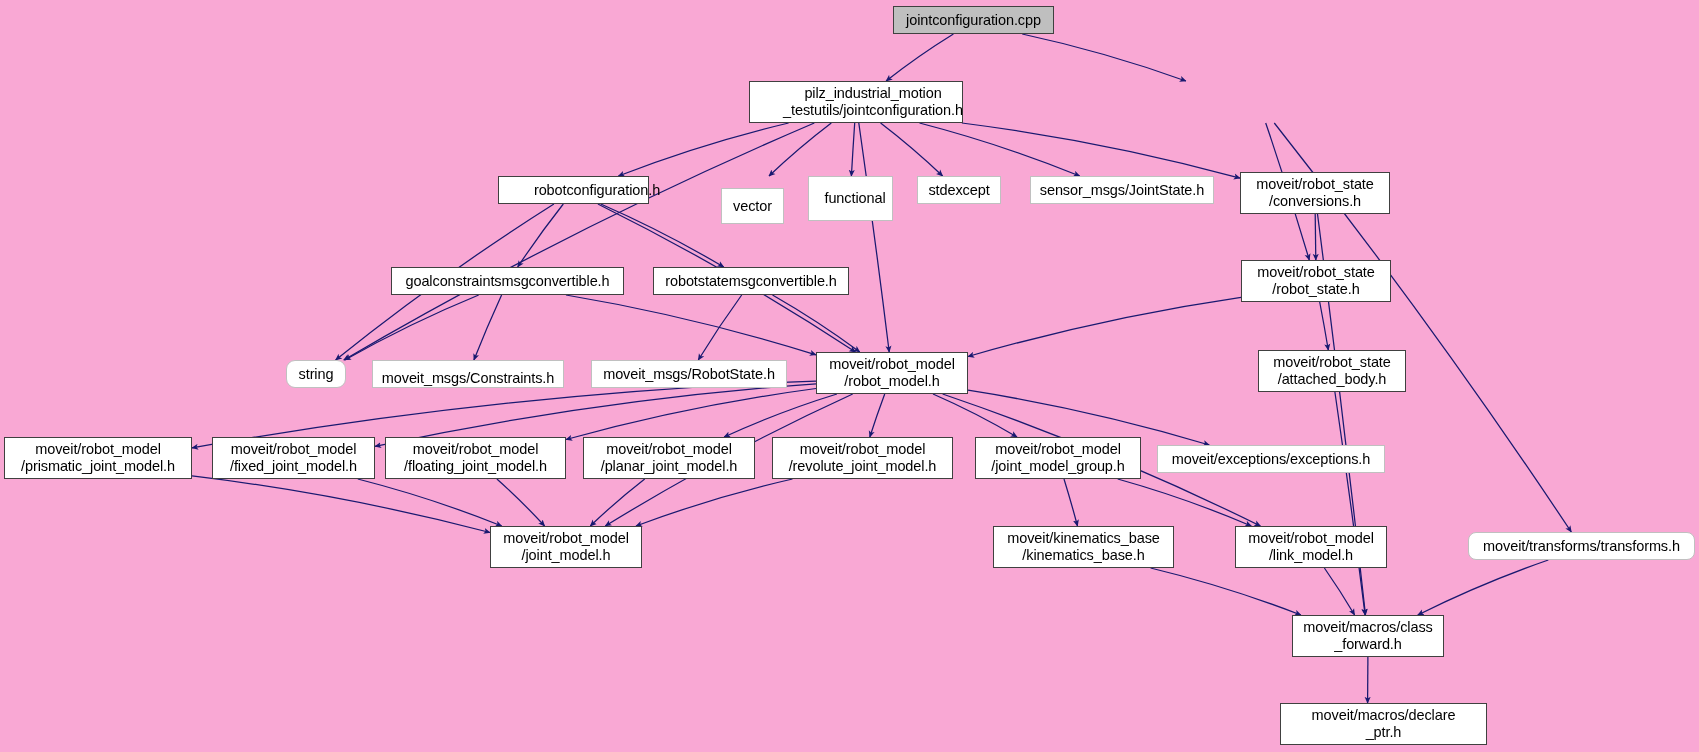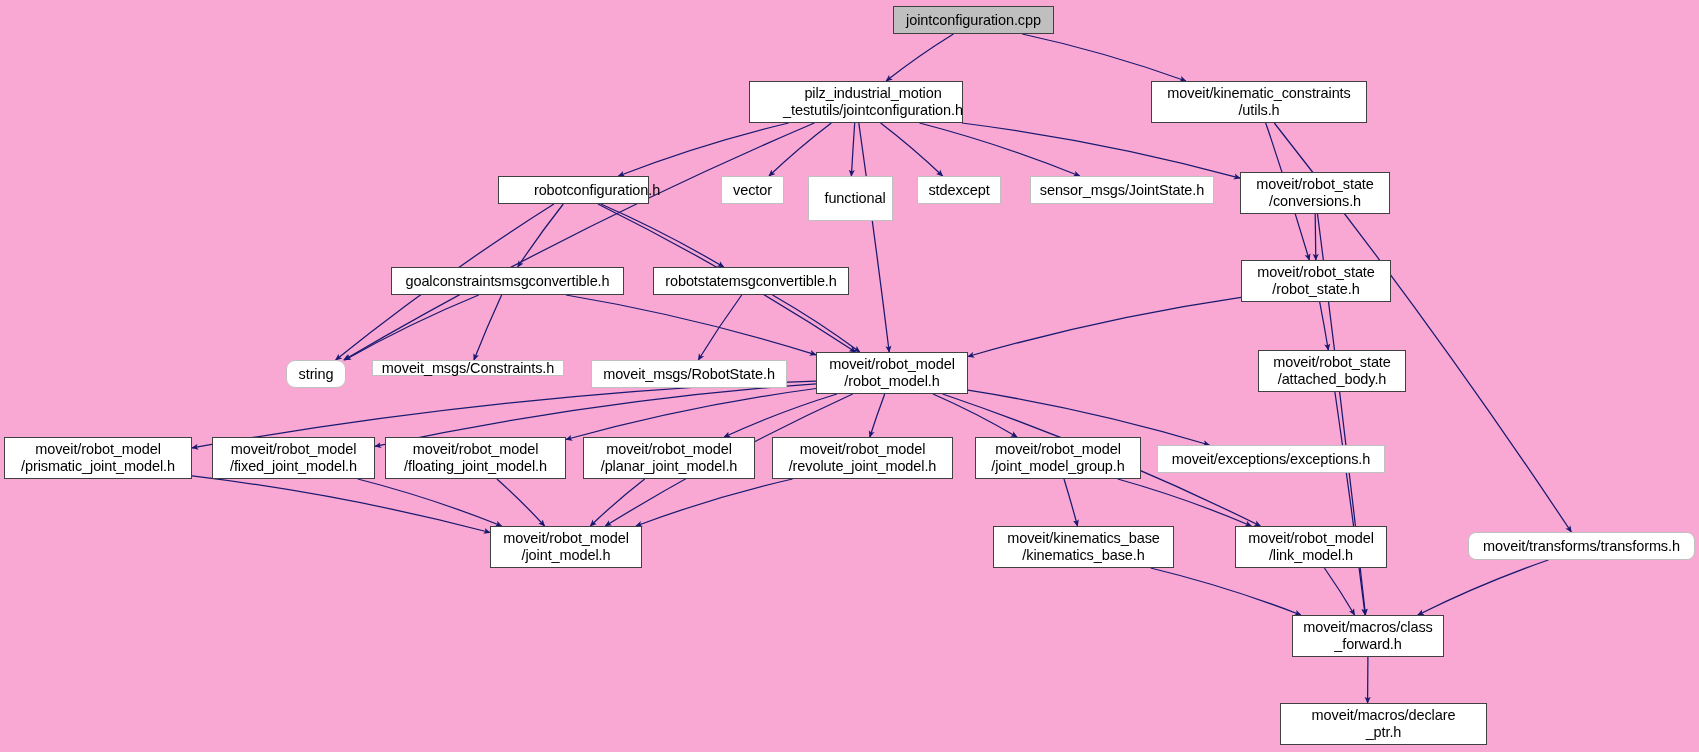--- a/index.html
+++ b/index.html
@@ -112,35 +112,33 @@
       <path d="M 1117.7 479.0 Q 1186.1 498.1 1251.3 526.0" fill="none" stroke="#191970" stroke-width="1.25" marker-end="url(#arrowhead)"></path>
       <path d="M 1150.6 568.0 Q 1227.3 586.5 1300.9 615.0" fill="none" stroke="#191970" stroke-width="1.25" marker-end="url(#arrowhead)"></path>
       <path d="M 1324.4 568.0 Q 1340.4 590.9 1354.6 615.0" fill="none" stroke="#191970" stroke-width="1.25" marker-end="url(#arrowhead)"></path>
       <path d="M 1334.9 392.0 Q 1351.1 503.4 1365.1 615.0" fill="none" stroke="#191970" stroke-width="1.25" marker-end="url(#arrowhead)"></path>
       <path d="M 1548.3 560.0 Q 1481.3 583.3 1417.8 615.0" fill="none" stroke="#191970" stroke-width="1.25" marker-end="url(#arrowhead)"></path>
       <path d="M 1367.9 657.0 Q 1367.7 680.0 1367.6 703.0" fill="none" stroke="#191970" stroke-width="1.25" marker-end="url(#arrowhead)"></path>
     </svg>
 <div class="node root" style="left: 893px; top: 6px; width: 161px; height: 28px;"><span class="lbl">jointconfiguration.cpp</span></div>
     <div class="node doc" style="left: 749px; top: 81px; width: 214px; height: 42px; padding-left: 34px;"><span class="lbl">pilz_industrial_motion
 _testutils/jointconfiguration.h</span></div>
-    <div class="node doc" style="left: 1151px; top: 81px; width: 216px; height: 42px;"><span class="lbl">moveit/kinematic_constraints
-/utils.h</span></div>
     <div class="node doc" style="left: 498px; top: 176px; width: 151px; height: 28px; padding-left: 47px;"><span class="lbl">robotconfiguration.h</span></div>
-    <div class="node ext" style="left: 721px; top: 176px; width: 63px; height: 28px;"><span class="lbl">vector</span></div>
+    <div class="node ext" style="left: 721px; top: 188px; width: 63px; height: 36px;"><span class="lbl">vector</span></div>
     <div class="node ext" style="left: 808px; top: 176px; width: 85px; height: 45px; padding-left: 9px;"><span class="lbl">functional</span></div>
     <div class="node ext" style="left: 917px; top: 176px; width: 84px; height: 28px;"><span class="lbl">stdexcept</span></div>
     <div class="node ext" style="left: 1030px; top: 176px; width: 184px; height: 28px;"><span class="lbl">sensor_msgs/JointState.h</span></div>
     <div class="node doc" style="left: 1240px; top: 172px; width: 150px; height: 42px;"><span class="lbl">moveit/robot_state
 /conversions.h</span></div>
     <div class="node doc" style="left: 391px; top: 267px; width: 233px; height: 28px;"><span class="lbl">goalconstraintsmsgconvertible.h</span></div>
     <div class="node doc" style="left: 653px; top: 267px; width: 196px; height: 28px;"><span class="lbl">robotstatemsgconvertible.h</span></div>
     <div class="node doc" style="left: 1241px; top: 260px; width: 150px; height: 42px;"><span class="lbl">moveit/robot_state
 /robot_state.h</span></div>
     <div class="node ext" style="left: 286px; top: 360px; width: 60px; height: 28px; border-radius: 9px;"><span class="lbl">string</span></div>
-    <div class="node ext" style="left: 372px; top: 360px; width: 192px; height: 16px;"><span class="lbl">moveit_msgs/Constraints.h</span></div>
+    <div class="node ext" style="left: 372px; top: 360px; width: 192px; height: 28px; align-items: flex-end;"><span class="lbl">moveit_msgs/Constraints.h</span></div>
     <div class="node ext" style="left: 591px; top: 360px; width: 196px; height: 28px;"><span class="lbl">moveit_msgs/RobotState.h</span></div>
     <div class="node doc" style="left: 816px; top: 352px; width: 152px; height: 42px;"><span class="lbl">moveit/robot_model
 /robot_model.h</span></div>
     <div class="node doc" style="left: 1258px; top: 350px; width: 148px; height: 42px;"><span class="lbl">moveit/robot_state
 /attached_body.h</span></div>
     <div class="node doc" style="left: 4px; top: 437px; width: 188px; height: 42px;"><span class="lbl">moveit/robot_model
 /prismatic_joint_model.h</span></div>
     <div class="node doc" style="left: 212px; top: 437px; width: 163px; height: 42px;"><span class="lbl">moveit/robot_model
 /fixed_joint_model.h</span></div>
     <div class="node doc" style="left: 385px; top: 437px; width: 181px; height: 42px;"><span class="lbl">moveit/robot_model

